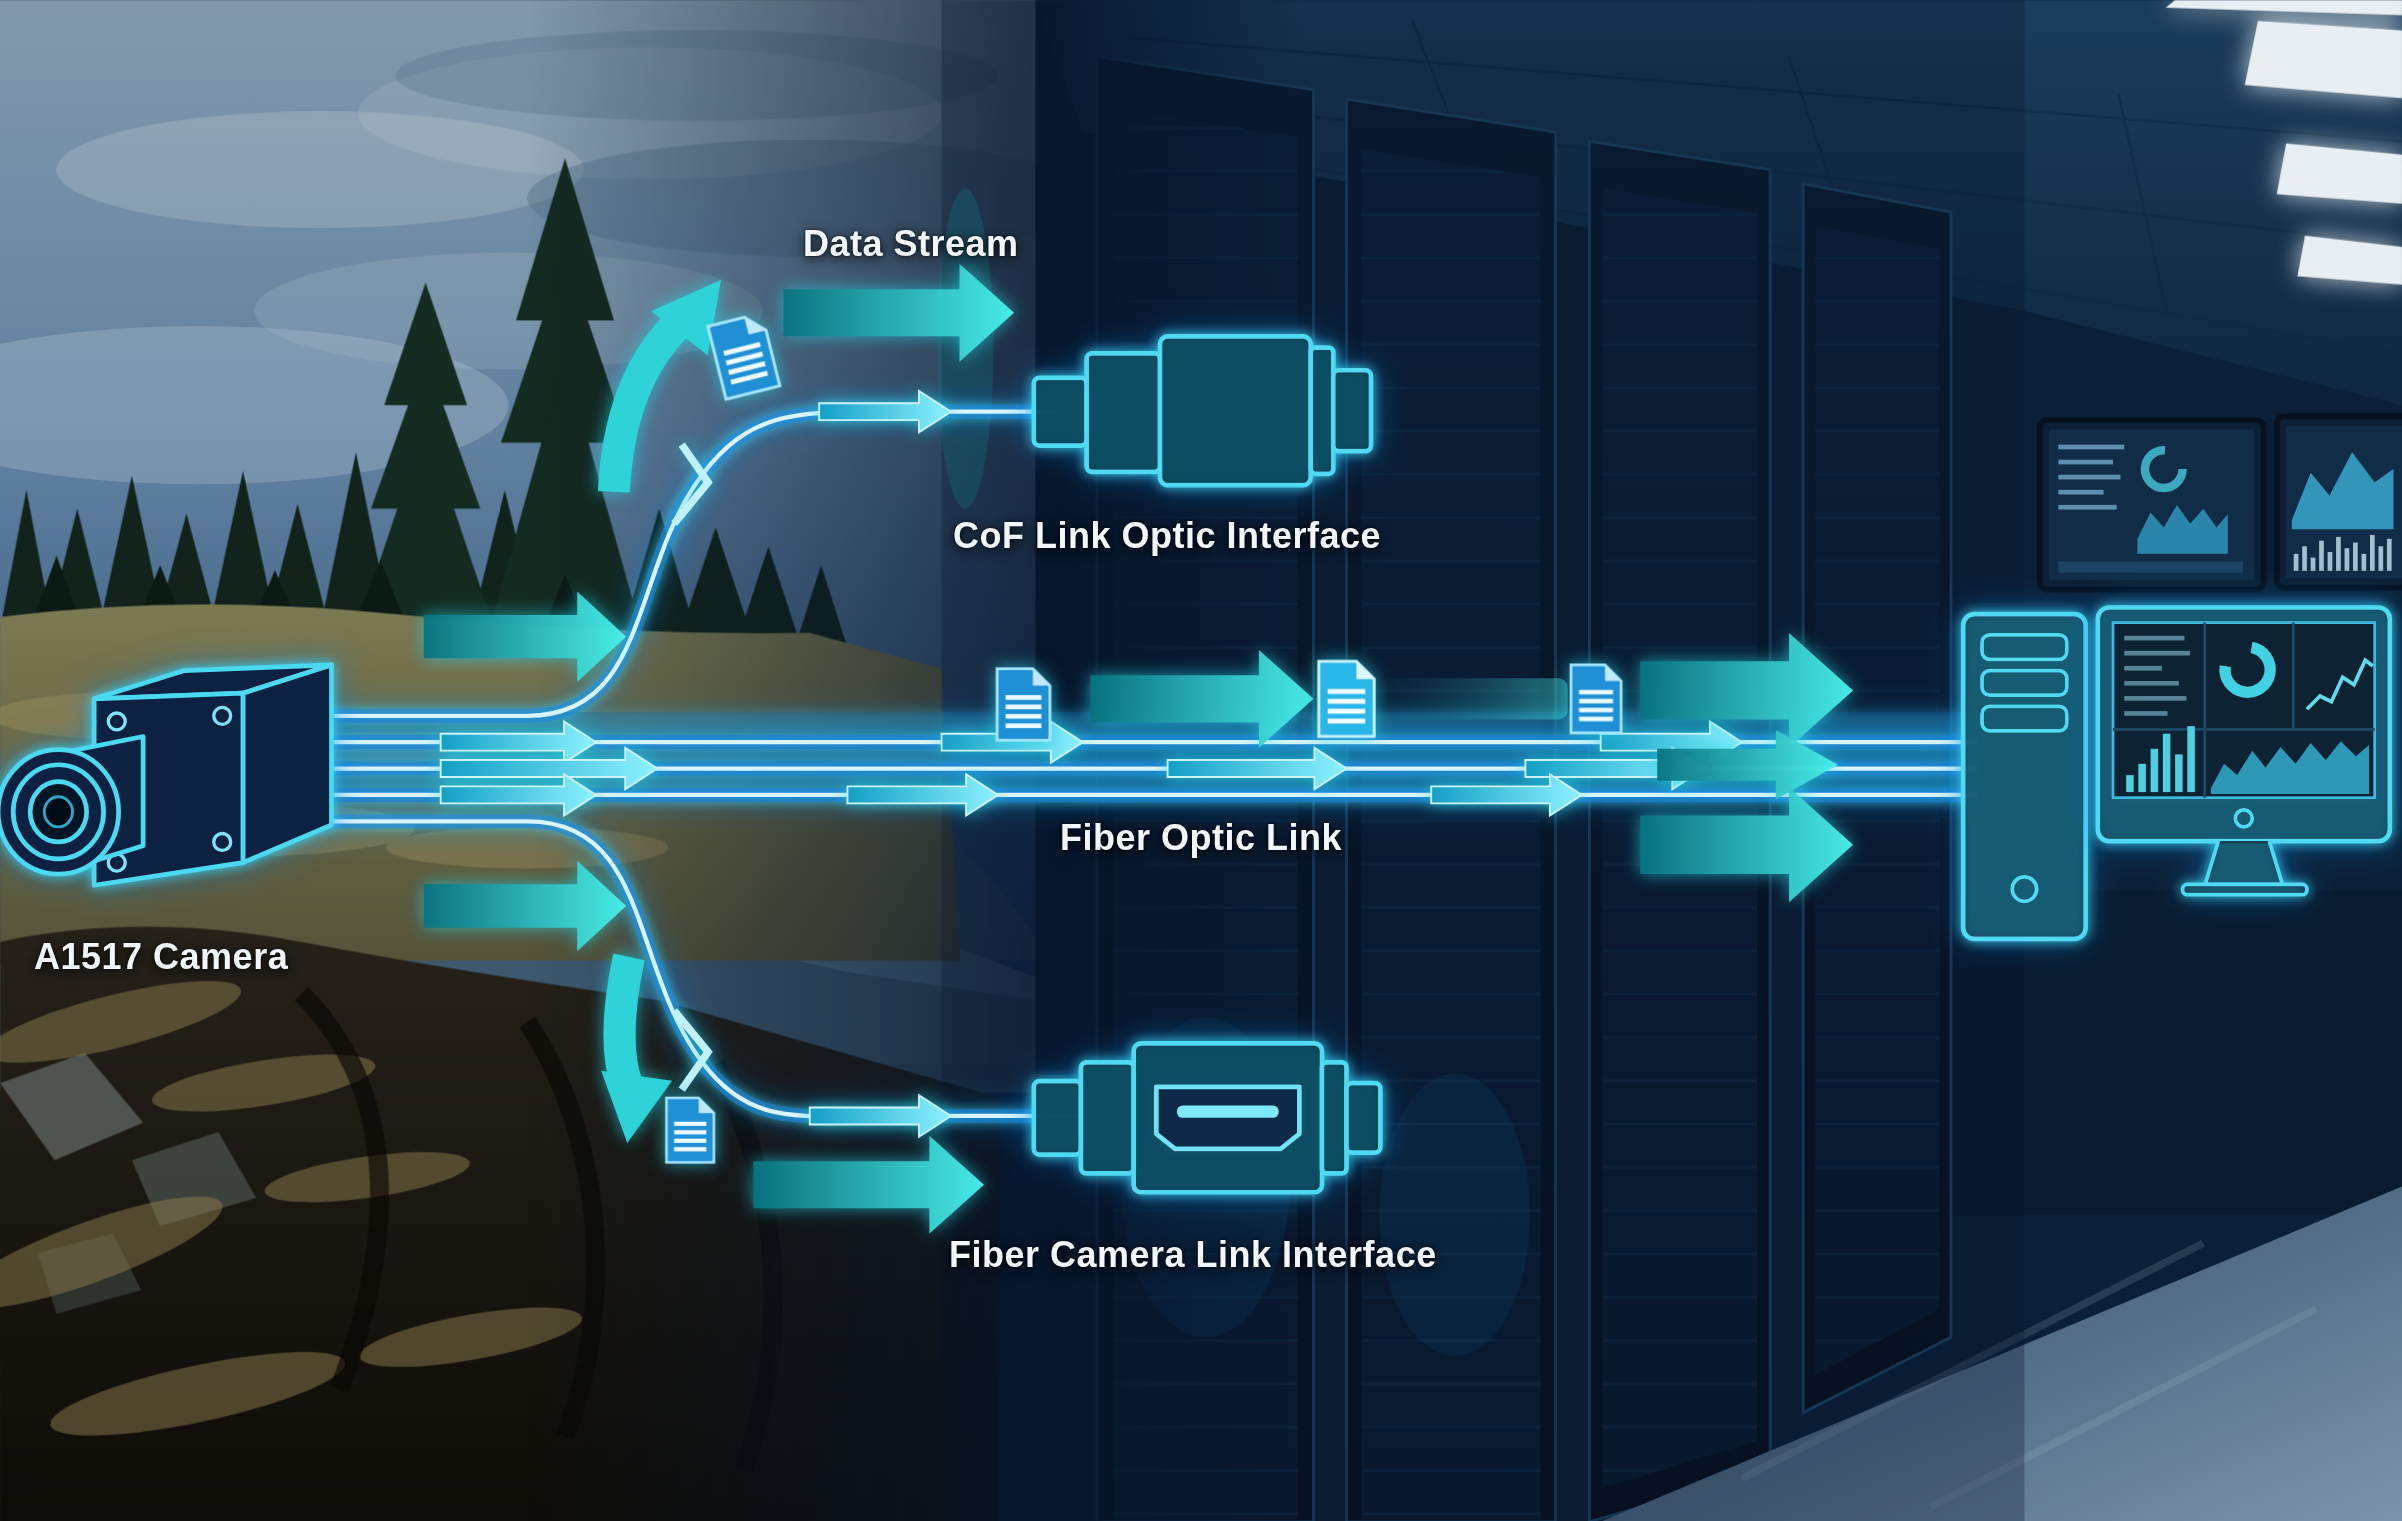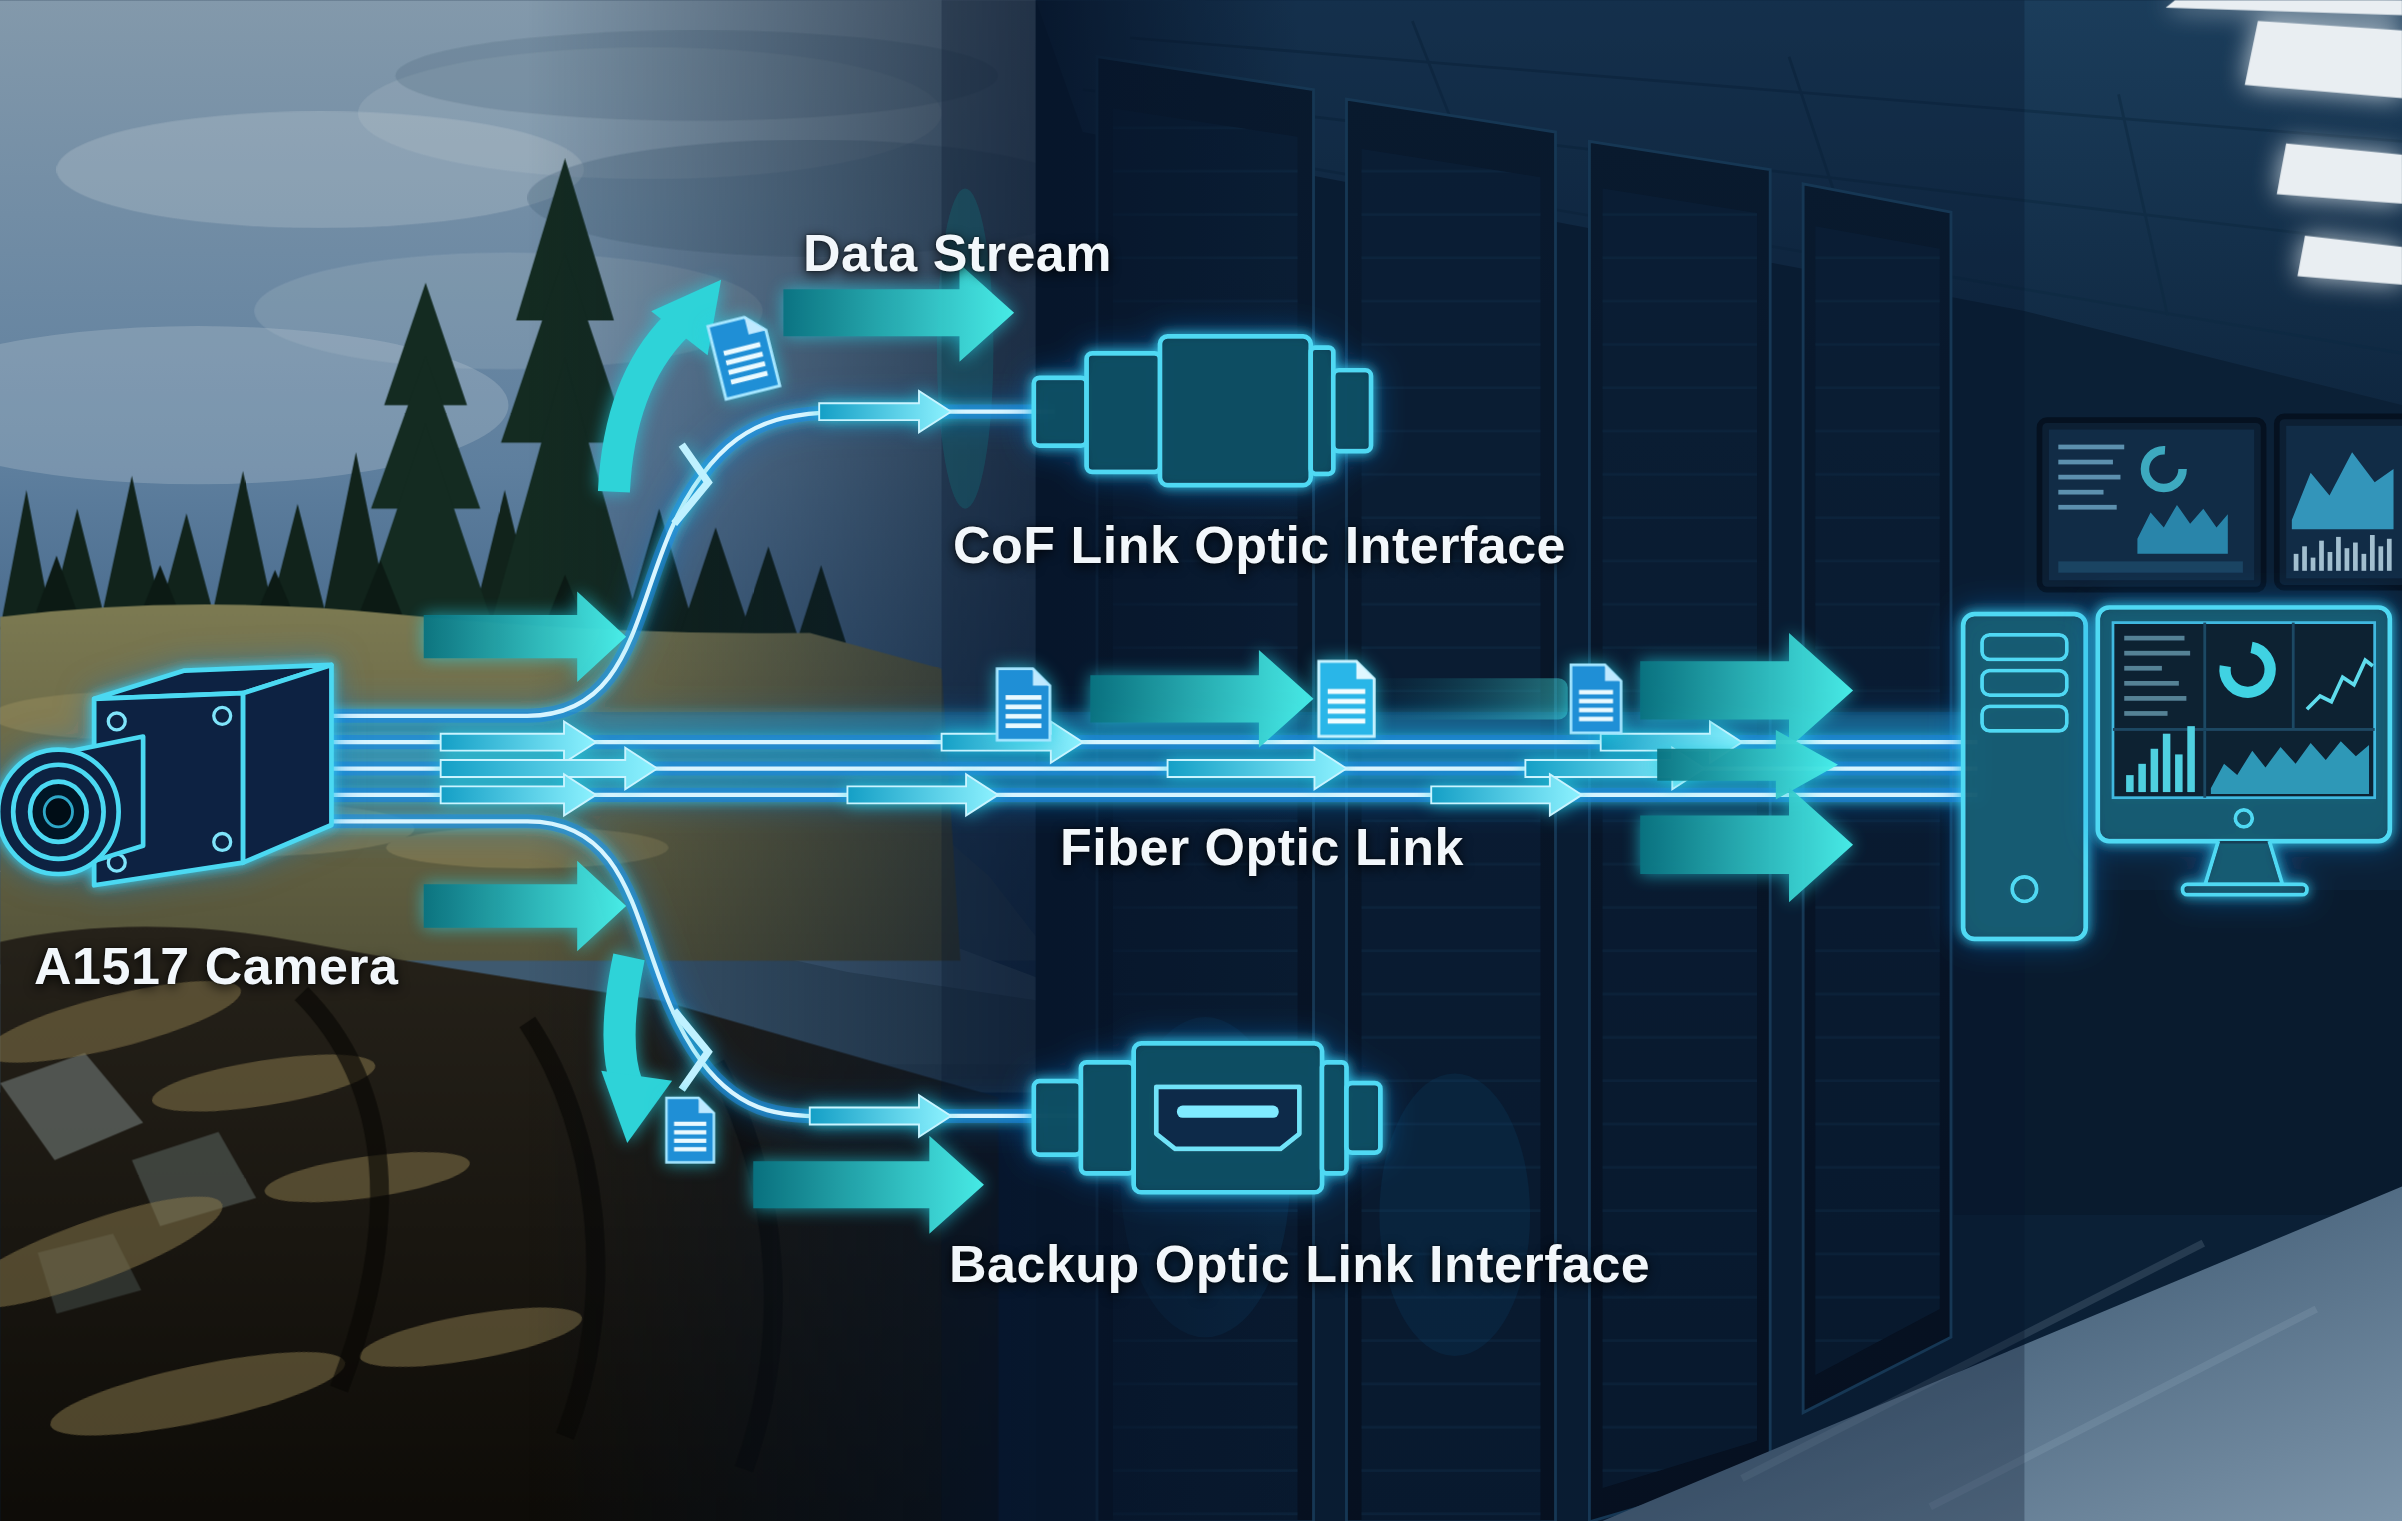--- a/index.html
+++ b/index.html
@@ -1,19 +1,19 @@
 <!DOCTYPE html>
 <html style="font-size:15px"><head>
 <meta charset="utf-8">
 <style>
   html,body{margin:0;padding:0;background:#06152a;}
   .scene{position:relative;width:2402px;height:1522px;overflow:hidden;
          font-family:"Liberation Sans",sans-serif;}
   .scene svg{position:absolute;left:0;top:0;}
-  .label{position:absolute;color:#f2f7fb;font-weight:700;font-size:52px;
+  .label{position:absolute;color:#f2f7fb;font-weight:700;font-size:36px;
          letter-spacing:0.5px;white-space:nowrap;
          text-shadow:0 2.8px 11.3px rgba(0,0,0,.85),0 0 2.8px rgba(0,0,0,.7);}
   .glowSoft{filter:drop-shadow(0 0 9px rgba(35,210,230,.7));}
   .glowWhite{filter:drop-shadow(0 0 14px rgba(235,243,248,.8));}
 </style>
 </head>
 <body>
 
 <div class="scene">
 <svg width="2402" height="1522" viewBox="0 0 2551 1616">
@@ -435,15 +435,15 @@
     <ellipse cx="62" cy="862" rx="48" ry="50"></ellipse>
     <ellipse cx="62" cy="862" rx="30" ry="32" fill="#051426"></ellipse>
     <ellipse cx="62" cy="862" rx="15" ry="16" fill="#020a14" stroke="#2fa8c8" stroke-width="3"></ellipse>
   </g>
 </svg>
 
 <div class="label" style="left:803px;top:223px;">Data Stream</div>
 <div class="label" style="left:953px;top:515px;">CoF Link Optic Interface</div>
 <div class="label" style="left:1060px;top:817px;text-align:right;">Fiber Optic Link</div>
 <div class="label" style="left:34px;top:936px;">A1517 Camera</div>
-<div class="label" style="left:949px;top:1234px;">Backup Optic Link Interface</div>
+<div class="label" style="left:949px;top:1234px;">Fiber Camera Link Interface</div>
 </div>
 
 
 </body></html>

